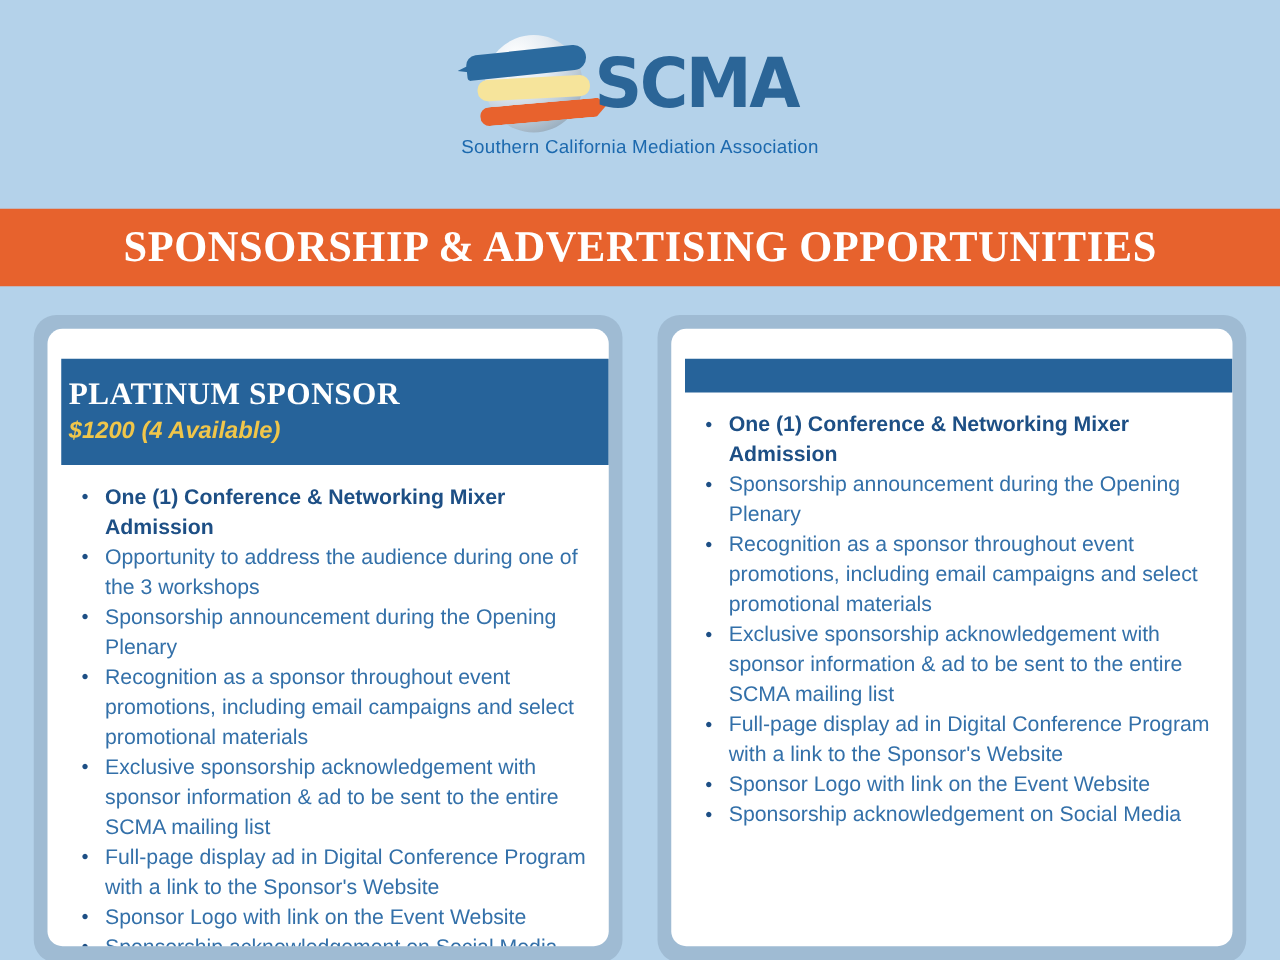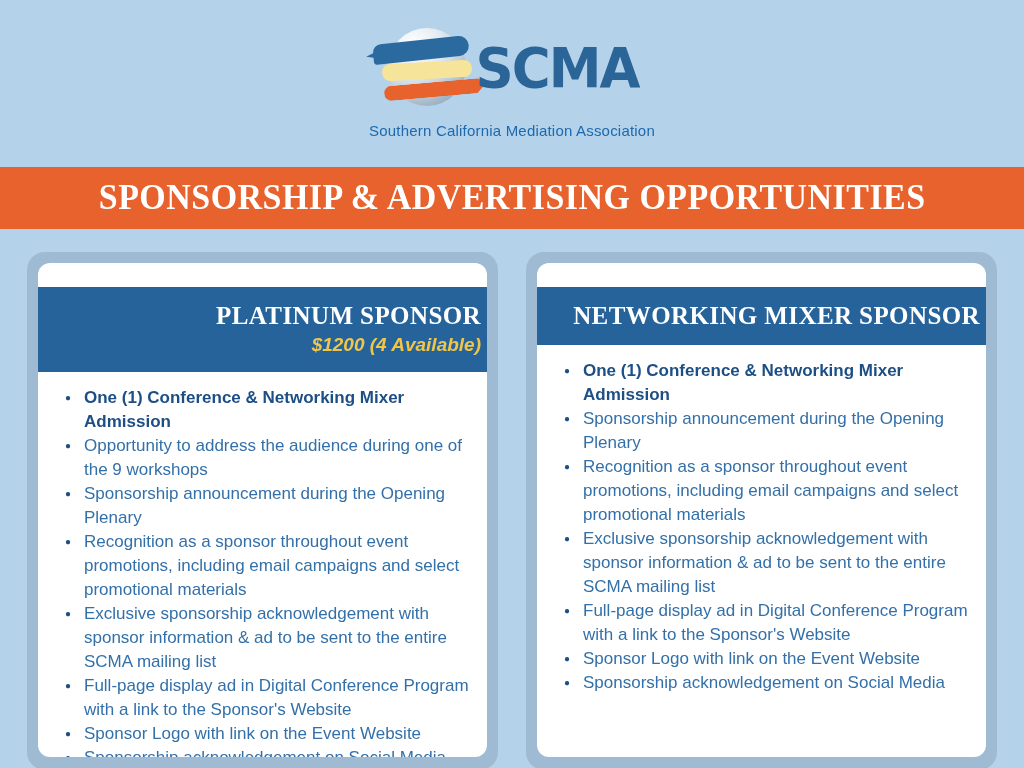--- a/index.html
+++ b/index.html
@@ -69,21 +69,21 @@
   .wordmark{
     font-family:"DejaVu Sans", sans-serif;
     font-weight:700;
     font-size:53px;
     letter-spacing:-2px;
     color:var(--logo-blue);
     line-height:1;
     transform:scaleY(1.04);
   }
   .tagline{
-    margin-top:14px;
+    margin-top:1px;
     font-size:15px;
     letter-spacing:.2px;
     color:var(--tagline-blue);
     white-space:nowrap;
   }
 
   
   .banner{
     height:62px;
     background:var(--banner-bg);
@@ -119,22 +119,23 @@
   }
   .card-inner{
     background:#ffffff;
     border-radius:12px;
     height:100%;
     overflow:hidden;
     padding-top:24px; 
   }
   .band{
     background:var(--band-blue);
-    text-align:right;
+    text-align:left;
     padding:13px 6px 14px;
+    margin-left:11px;
   }
   .card-title{
     font-family:"Liberation Serif", serif;
     font-weight:700;
     font-size:25px;
     letter-spacing:.4px;
     color:#ffffff;
     line-height:31px;
   }
   .card-price{
@@ -194,35 +195,34 @@
   <main class="cards">
 
     <section class="card">
       <div class="card-inner">
         <div class="band">
           <h2 class="card-title">PLATINUM SPONSOR</h2>
           <div class="card-price">$1200 (4 Available)</div>
         </div>
         <ul class="benefits">
           <li>One (1) Conference &amp; Networking Mixer Admission</li>
-          <li>Opportunity to address the audience during one of the 9 workshops</li>
+          <li>Opportunity to address the audience during one of the 3 workshops</li>
           <li>Sponsorship announcement during the Opening Plenary</li>
           <li>Recognition as a sponsor throughout event promotions, including email campaigns and select promotional materials</li>
           <li>Exclusive sponsorship acknowledgement with sponsor information &amp; ad to be sent to the entire SCMA mailing list</li>
           <li>Full-page display ad in Digital Conference Program with a link to the Sponsor's Website</li>
           <li>Sponsor Logo with link on the Event Website</li>
           <li>Sponsorship acknowledgement on Social Media</li>
         </ul>
       </div>
     </section>
 
     <section class="card">
       <div class="card-inner">
         <div class="band">
-          <h2 class="card-title">NETWORKING MIXER SPONSOR</h2>
         </div>
         <ul class="benefits">
           <li>One (1) Conference &amp; Networking Mixer Admission</li>
           <li>Sponsorship announcement during the Opening Plenary</li>
           <li>Recognition as a sponsor throughout event promotions, including email campaigns and select promotional materials</li>
           <li>Exclusive sponsorship acknowledgement with sponsor information &amp; ad to be sent to the entire SCMA mailing list</li>
           <li>Full-page display ad in Digital Conference Program with a link to the Sponsor's Website</li>
           <li>Sponsor Logo with link on the Event Website</li>
           <li>Sponsorship acknowledgement on Social Media</li>
         </ul>

